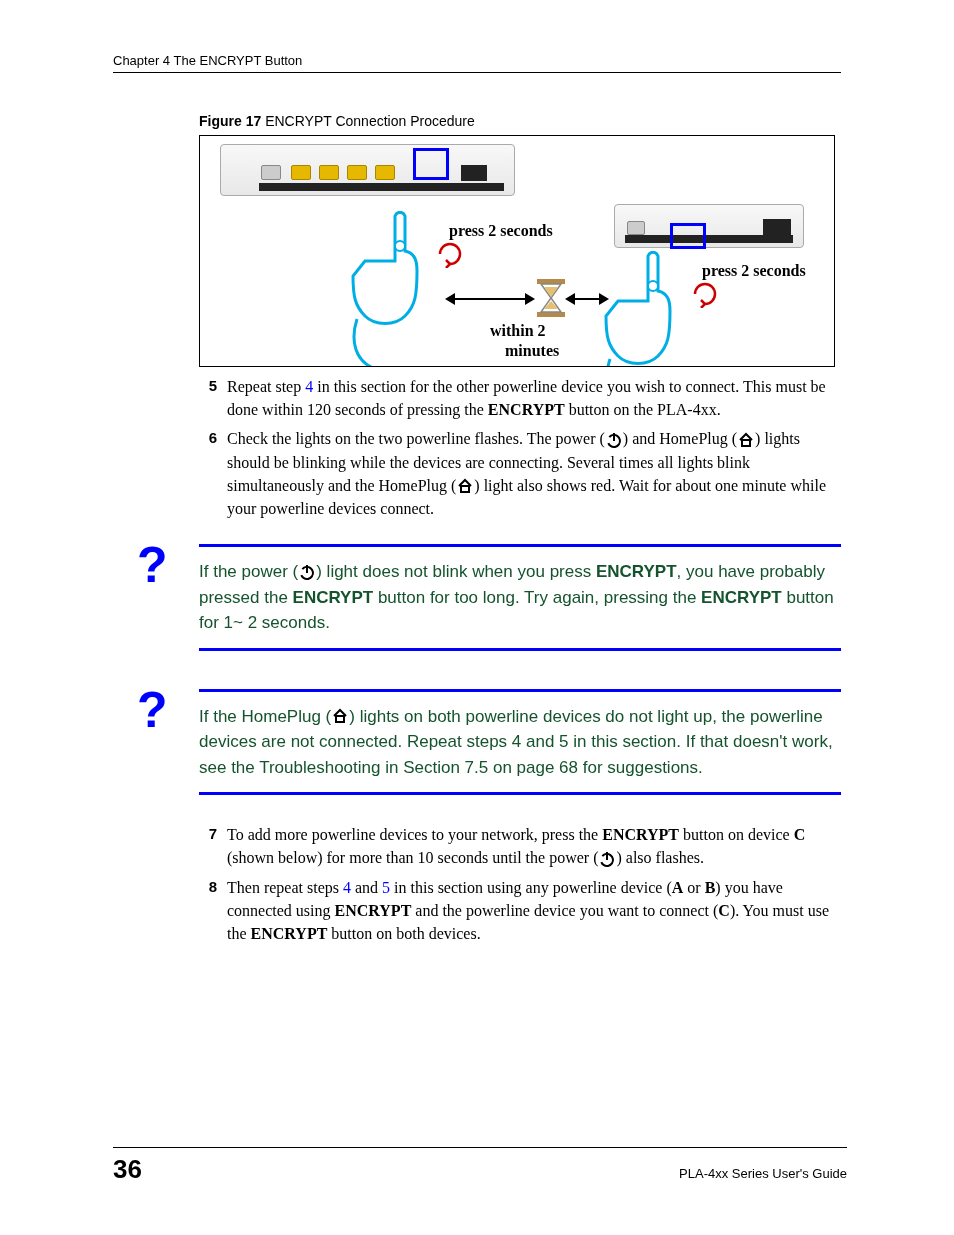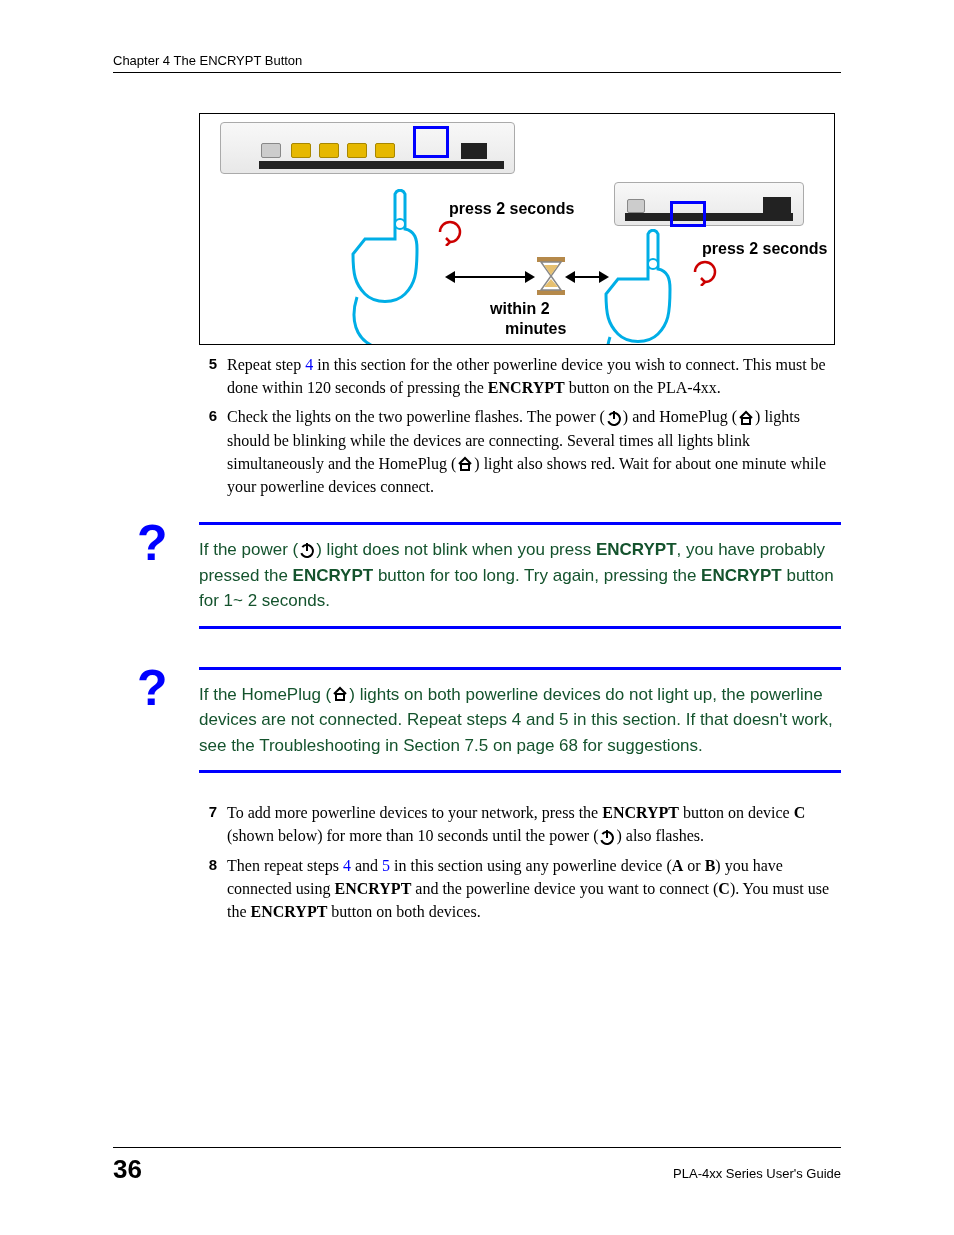--- a/index.html
+++ b/index.html
@@ -35,21 +35,21 @@
     }
     .fig-caption .bold {
       font-weight: bold;
     }
     .figure-box {
       border: 1px solid #000;
       width: 636px;
       height: 232px;
       position: relative;
       margin-bottom: 8px;
-      font-family: Liberation Sans, sans-serif;
+      font-family: Liberation Serif, serif;
       font-weight: bold;
       overflow: hidden;
     }
     .device {
       position: absolute;
       background: linear-gradient(#f8f8f8, #e8e8e8);
       border: 1px solid #aaa;
       border-radius: 4px;
     }
     .device-a {
@@ -201,21 +201,21 @@
       color: #14532d;
       line-height: 1.5;
     }
     .tip-text .bold {
       font-weight: bold;
     }
     .footer {
       position: absolute;
       bottom: 50px;
       left: 113px;
-      right: 113px;
+      right: 107px;
     }
     .footer-rule {
       border-top: 1.5px solid #000;
       margin-bottom: 6px;
     }
     .footer-row {
       display: flex;
       justify-content: space-between;
       align-items: baseline;
     }
@@ -234,20 +234,23 @@
       height: 8px;
     }
   </style>
 </head>
 <body>
 
 <div class="header-text">Chapter 4 The ENCRYPT Button</div>
 <div class="header-rule"></div>
 
 <div class="content">
+  <div class="fig-caption">
+    <span class="bold">Figure 17</span><span>   ENCRYPT Connection Procedure</span>
+  </div>
 
   <div class="figure-box">
 
     <div class="device device-a">
       <div class="port port-grey" style="left:40px; top:20px;"></div>
       <div class="port" style="left:70px; top:20px;"></div>
       <div class="port" style="left:98px; top:20px;"></div>
       <div class="port" style="left:126px; top:20px;"></div>
       <div class="port" style="left:154px; top:20px;"></div>
       <div class="port-black" style="position:absolute; left:240px; top:20px;"></div>

